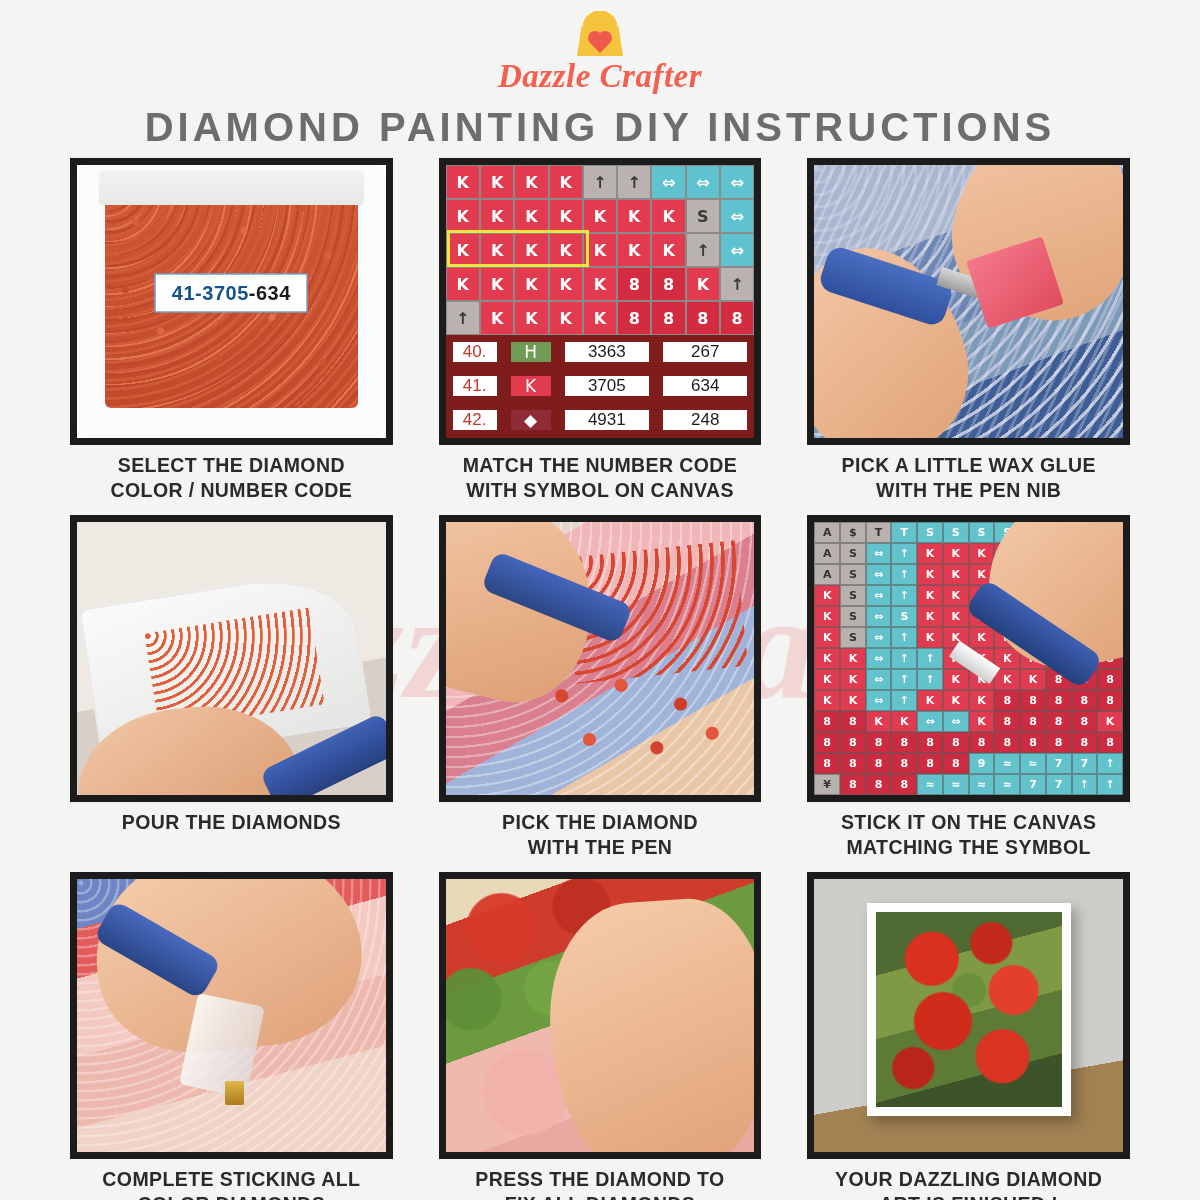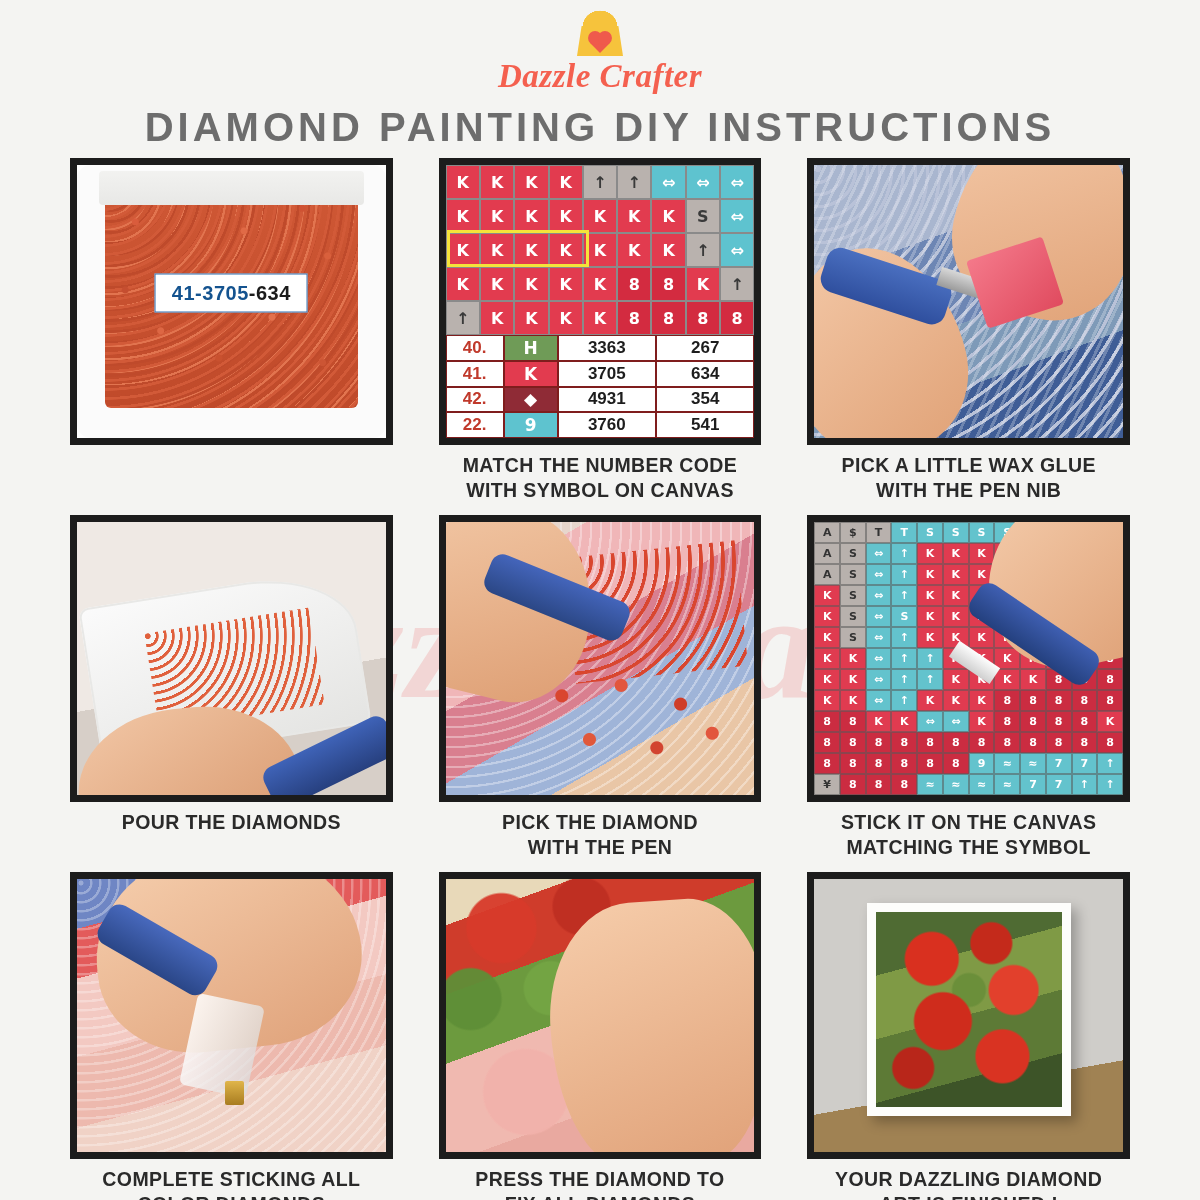--- a/index.html
+++ b/index.html
@@ -167,23 +167,23 @@
     pointer-events: none;
   }
   .legend {
     flex: 1;
     display: grid;
     grid-template-columns: 58px 54px 1fr 1fr;
     grid-auto-rows: 1fr;
     font-size: 17px;
   }
   .lcell {
-    border: 1px solid #7f1d1d;
+    border: 7px solid #7f1d1d;
     display: flex; align-items: center; justify-content: center;
-    font-weight: bold;
+    font-weight: normal;
     color: #1d1d1d;
     background: #fff;
   }
   .lcell.num { color: #c0392b; }
   .lcell.sym { font-family: "DejaVu Sans", sans-serif; }
   .sym-green { background: #6f9b57; color: #fff; }
   .sym-red { background: #e23b4f; color: #fff; }
   .sym-dark { background: #8f2b36; color: #fff; }
   .sym-blue { background: #5ec3cf; color: #fff; }
 
@@ -466,20 +466,24 @@
 
   <div class="cell">
     <div class="panel">
       <div class="bag">
         <div class="bag-inner"></div>
         <div class="bag-top"></div>
         <div class="bag-label">
           <span class="hl">41-3705</span><span>-634</span>
         </div>
       </div>
+    </div>
+    <div class="caption">
+      <div>SELECT THE DIAMOND</div>
+      <div>COLOR  / NUMBER CODE</div>
     </div>
   </div>
 
   <div class="cell">
     <div class="panel">
       <div class="chart">
         <div class="chart-grid" id="chart-grid">
             <div class="ccell red">K</div>
             <div class="ccell red">K</div>
             <div class="ccell red">K</div>
@@ -532,21 +536,21 @@
             <div class="lcell sym sym-green">H</div>
             <div class="lcell ">3363</div>
             <div class="lcell ">267</div>
             <div class="lcell num">41.</div>
             <div class="lcell sym sym-red">K</div>
             <div class="lcell ">3705</div>
             <div class="lcell ">634</div>
             <div class="lcell num">42.</div>
             <div class="lcell sym sym-dark">◆</div>
             <div class="lcell ">4931</div>
-            <div class="lcell ">354</div>
+            <div class="lcell ">248</div>
             <div class="lcell num">22.</div>
             <div class="lcell sym sym-blue">9</div>
             <div class="lcell ">3760</div>
             <div class="lcell ">541</div>
           </div>
       </div>
     </div>
     <div class="caption">
       <div>MATCH THE NUMBER CODE</div>
       <div>WITH SYMBOL ON CANVAS</div>

